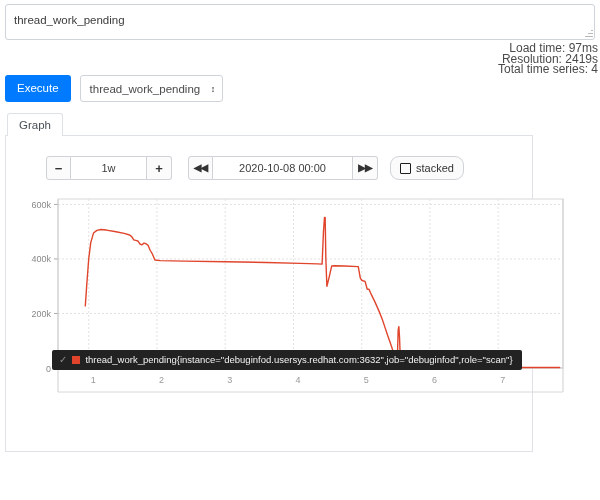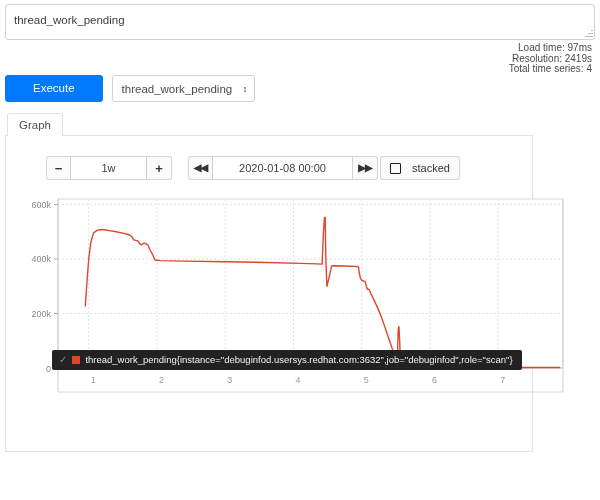--- a/index.html
+++ b/index.html
@@ -55,45 +55,45 @@
     position: absolute;
     right: 0;
     background: #b9b9b9;
     height: 1px;
     transform-origin: right bottom;
   }
 
   
   .meta {
     position: absolute;
-    right: 8px;
+    right: 2px;
     top: 43px;
     text-align: right;
-    font-size: 10px;
+    font-size: 12px;
     line-height: 10.5px;
     color: #4a4a4a;
   }
 
   
   .exec-row {
     position: absolute;
     left: 5px;
     top: 75px;
     display: flex;
     align-items: stretch;
     height: 27px;
   }
   .execute-btn {
     background: #007bff;
     color: #ffffff;
     border: none;
     border-radius: 3px;
     font-family: "Liberation Sans", sans-serif;
     font-size: 11.5px;
-    padding: 0 28px;
+    padding: 0 12px;
     cursor: pointer;
     line-height: 27px;
     height: 27px;
   }
   .metric-select {
     margin-left: 9px;
     height: 27px;
     min-width: 137px;
     box-sizing: border-box;
     border: 1px solid #ced4da;
@@ -199,24 +199,24 @@
   .ctl.m { border-left: none; }
   .range-field { width: 76px; }
   .time-field { width: 140px; }
   .res-field {
     width: 68px;
     border-radius: 3px;
     color: #adb5bd;
     margin-left: 16px;
   }
   .stacked-btn {
-    margin-left: 2px;
-    border-radius: 3px;
+    margin-left: 12px;
+    border-radius: 9px;
     padding: 0 9px;
-    gap: 11px;
+    gap: 5px;
   }
   .chk-box {
     width: 9px;
     height: 9px;
     border: 1.6px solid #1d1d1d;
     border-radius: 1px;
     display: inline-block;
   }
   .arrow-glyph { font-size: 10px; letter-spacing: -1px; }
 
@@ -312,21 +312,21 @@
           <div class="ctl square r">
             <span>+</span>
           </div>
         </div>
 
         <div class="btn-group" style="margin-left:16px;">
           <div class="ctl square l">
             <span class="arrow-glyph">◀◀</span>
           </div>
           <div class="ctl field time-field m">
-            <span>2020-01-08 00:00</span>
+            <span>2020-10-08 00:00</span>
           </div>
           <div class="ctl square r">
             <span class="arrow-glyph">▶▶</span>
           </div>
         </div>
 
 
         <div class="ctl stacked-btn">
           <span class="chk-box"></span>
           <span>stacked</span>

